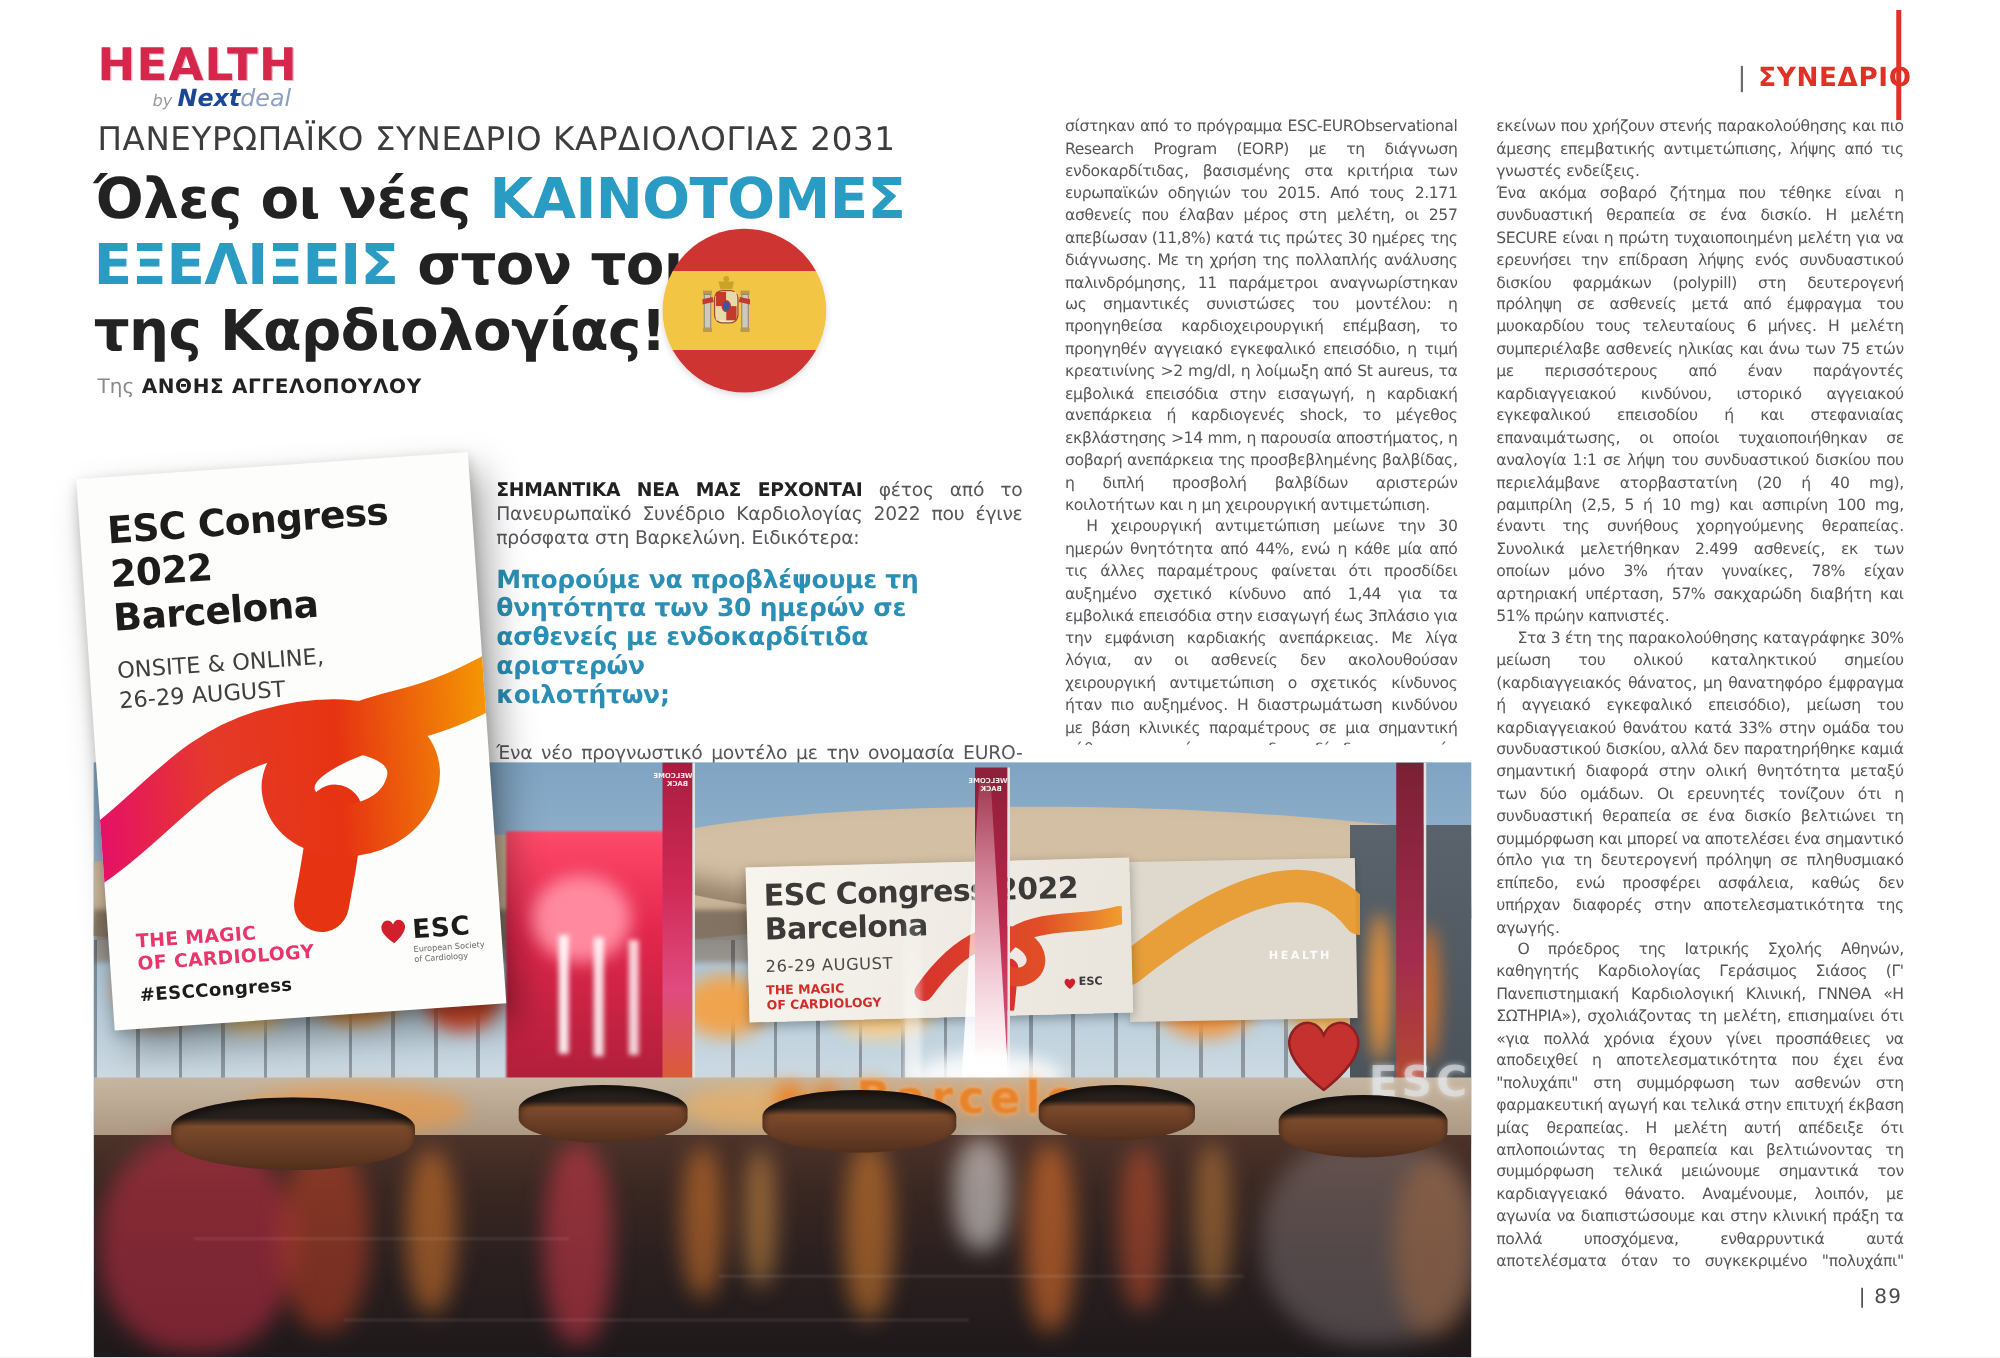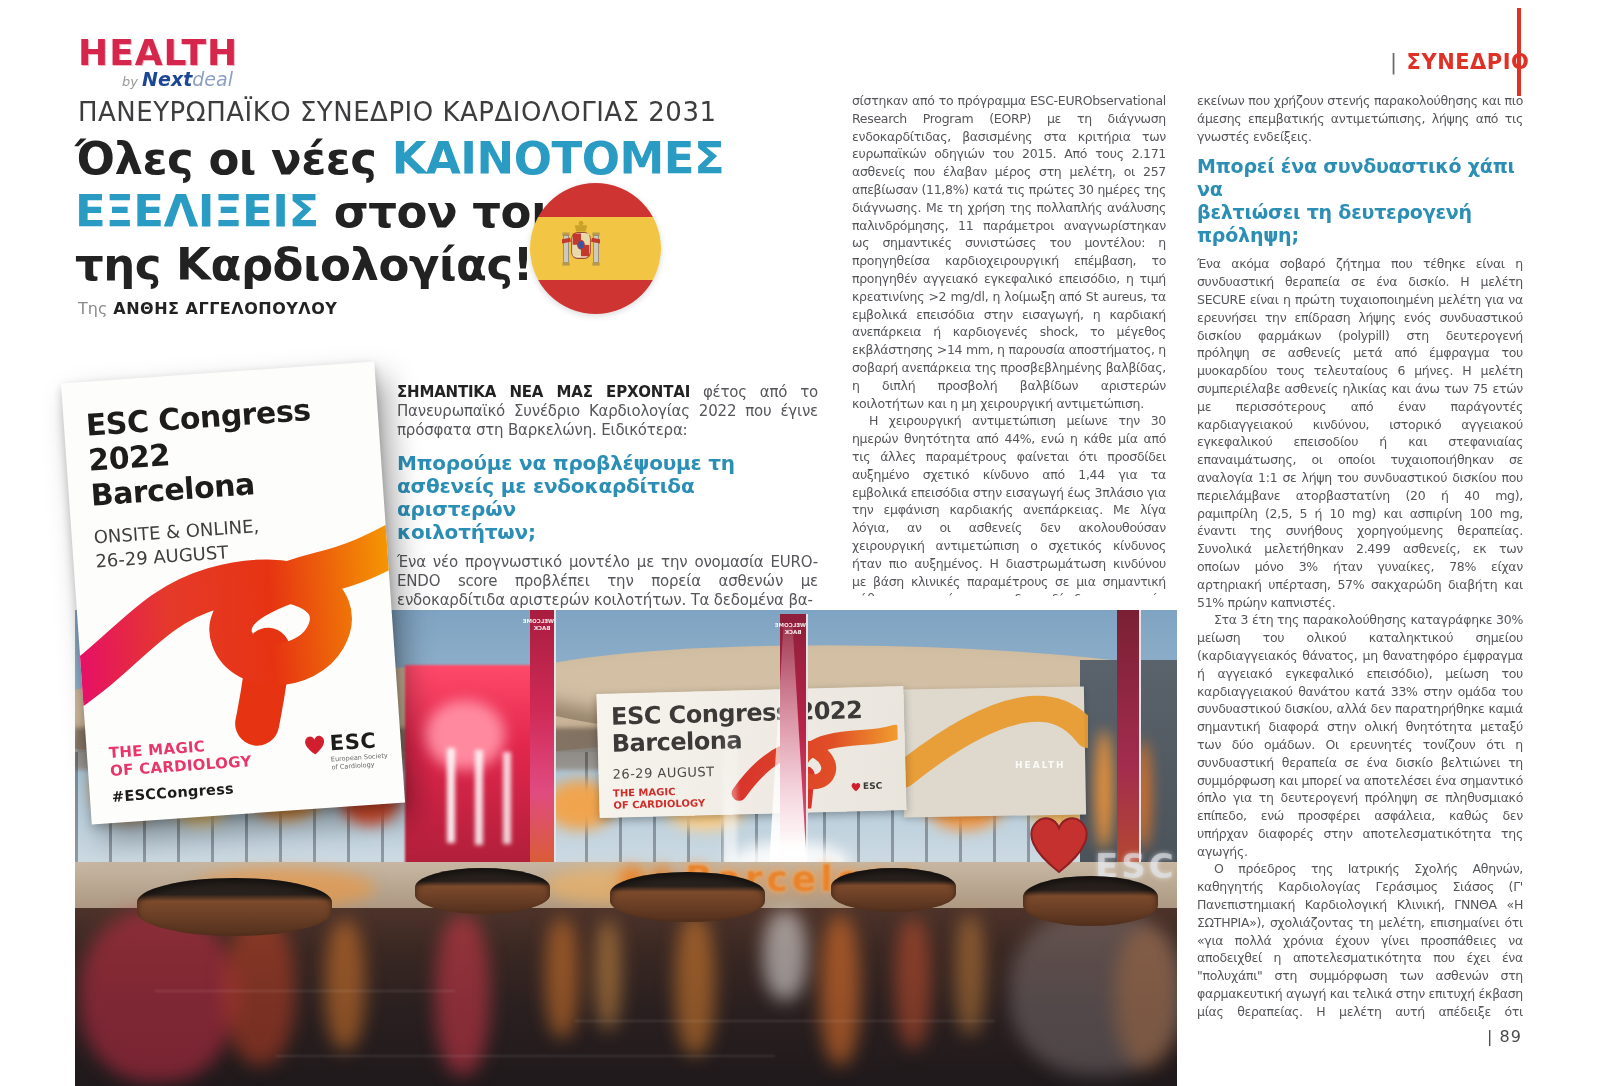--- a/index.html
+++ b/index.html
@@ -45,21 +45,21 @@
   .poster-logo .row { display:flex; align-items:center; gap:4px; }
   .poster-logo .esc { font-size:21px; font-weight:800; color:#1d1c1a; letter-spacing:0.5px; }
   .poster-logo .sub { font-size:6.5px; color:#6b6b6b; line-height:8px; margin-left:26px; }
   
   .col { position:absolute; color:#55565a; text-align:justify; }
   .col2 { left:397px; top:383px; width:421px; font-size:15px; line-height:19px; letter-spacing:-0.2px; }
   .col3 { left:852px; top:92px; width:314px; height:504px; font-size:12.5px; line-height:17.8px; letter-spacing:-0.3px; overflow:hidden; }
   .col4 { left:1197px; top:92px; width:326px; height:928px; font-size:12.5px; line-height:17.8px; letter-spacing:-0.3px; overflow:hidden; }
   .lead-bold { font-weight:800; color:#222; }
   .subhead { color:#2b8fb5; font-weight:800; text-align:left; letter-spacing:-0.2px; }
-  .subhead1 { margin-top:12px; margin-bottom:9px; font-size:20px; line-height:23px; }
+  .subhead1 { margin-top:12px; margin-bottom:26px; font-size:20px; line-height:23px; }
   .subhead2 { margin-top:10px; margin-bottom:8px; font-size:19px; line-height:23px; }
   .indent { text-indent:17px; }
   .page-number { position:absolute; left:1487px; top:1027px; font-size:16px; color:#4a4a4a; letter-spacing:1px; }
   
   .photo { position:absolute; left:75px; top:610px; width:1102px; height:476px; overflow:hidden; z-index:1; background:#7fa3c2; }
   .photo .abs { position:absolute; }
   .sky { left:0; top:0; width:1102px; height:310px; background:linear-gradient(180deg,#7fa3c2 0%,#9fbdd2 45%,#c8d7e0 80%,#d5dde1 100%); }
   .roof { border-radius:50%; }
   .underroof { filter:blur(2px); opacity:0.75; }
   .interior { background:linear-gradient(180deg,#7d7468,#9b9185);
@@ -272,37 +272,34 @@
       </div>
       <div class="sub">European Society</div>
       <div class="sub">of Cardiology</div>
     </div>
   </div>
 
   <div class="col col2">
     <p><span class="lead-bold">ΣΗΜΑΝΤΙΚΑ ΝΕΑ ΜΑΣ ΕΡΧΟΝΤΑΙ</span><span> φέτος από το Πανευρωπαϊκό Συνέδριο Καρδιολογίας 2022 που έγινε πρόσφατα στη Βαρκελώνη. Ειδικότερα:</span></p>
     <div class="subhead subhead1">
       <div>Μπορούμε να προβλέψουμε τη</div>
+      <div>θνητότητα των 30 ημερών σε</div>
       <div>ασθενείς με ενδοκαρδίτιδα αριστερών</div>
       <div>κοιλοτήτων;</div>
     </div>
     <p>Ένα νέο προγνωστικό μοντέλο με την ονομασία EURO-ENDO score προβλέπει την πορεία ασθενών με ενδοκαρδίτιδα αριστερών κοιλοτήτων. Τα δεδομένα βα-</p>
   </div>
 
   <div class="col col3">
     <p>σίστηκαν από το πρόγραμμα ESC-EURObservational Research Program (EORP) με τη διάγνωση ενδοκαρδίτιδας, βασισμένης στα κριτήρια των ευρωπαϊκών οδηγιών του 2015. Από τους 2.171 ασθενείς που έλαβαν μέρος στη μελέτη, οι 257 απεβίωσαν (11,8%) κατά τις πρώτες 30 ημέρες της διάγνωσης. Με τη χρήση της πολλαπλής ανάλυσης παλινδρόμησης, 11 παράμετροι αναγνωρίστηκαν ως σημαντικές συνιστώσες του μοντέλου: η προηγηθείσα καρδιοχειρουργική επέμβαση, το προηγηθέν αγγειακό εγκεφαλικό επεισόδιο, η τιμή κρεατινίνης &gt;2 mg/dl, η λοίμωξη από St aureus, τα εμβολικά επεισόδια στην εισαγωγή, η καρδιακή ανεπάρκεια ή καρδιογενές shock, το μέγεθος εκβλάστησης &gt;14 mm, η παρουσία αποστήματος, η σοβαρή ανεπάρκεια της προσβεβλημένης βαλβίδας, η διπλή προσβολή βαλβίδων αριστερών κοιλοτήτων και η μη χειρουργική αντιμετώπιση.</p>
     <p class="indent">Η χειρουργική αντιμετώπιση μείωνε την 30 ημερών θνητότητα από 44%, ενώ η κάθε μία από τις άλλες παραμέτρους φαίνεται ότι προσδίδει αυξημένο σχετικό κίνδυνο από 1,44 για τα εμβολικά επεισόδια στην εισαγωγή έως 3πλάσιο για την εμφάνιση καρδιακής ανεπάρκειας. Με λίγα λόγια, αν οι ασθενείς δεν ακολουθούσαν χειρουργική αντιμετώπιση ο σχετικός κίνδυνος ήταν πιο αυξημένος. Η διαστρωμάτωση κινδύνου με βάση κλινικές παραμέτρους σε μια σημαντική πάθηση που είναι η ενδοκαρδίτιδα αριστερών κοιλοτήτων μπορεί να βοηθήσει στην καλύτερη διάκριση των ασθενών</p>
   </div>
 
   <div class="col col4">
     <p>εκείνων που χρήζουν στενής παρακολούθησης και πιο άμεσης επεμβατικής αντιμετώπισης, λήψης από τις γνωστές ενδείξεις.</p>
-    <div class="subhead subhead2">
-      <div>Μπορεί ένα συνδυαστικό χάπι να</div>
-      <div>βελτιώσει τη δευτερογενή πρόληψη;</div>
-    </div>
     <p>Ένα ακόμα σοβαρό ζήτημα που τέθηκε είναι η συνδυαστική θεραπεία σε ένα δισκίο. Η μελέτη SECURE είναι η πρώτη τυχαιοποιημένη μελέτη για να ερευνήσει την επίδραση λήψης ενός συνδυαστικού δισκίου φαρμάκων (polypill) στη δευτερογενή πρόληψη σε ασθενείς μετά από έμφραγμα του μυοκαρδίου τους τελευταίους 6 μήνες. Η μελέτη συμπεριέλαβε ασθενείς ηλικίας και άνω των 75 ετών με περισσότερους από έναν παράγοντές καρδιαγγειακού κινδύνου, ιστορικό αγγειακού εγκεφαλικού επεισοδίου ή και στεφανιαίας επαναιμάτωσης, οι οποίοι τυχαιοποιήθηκαν σε αναλογία 1:1 σε λήψη του συνδυαστικού δισκίου που περιελάμβανε ατορβαστατίνη (20 ή 40 mg), ραμιπρίλη (2,5, 5 ή 10 mg) και ασπιρίνη 100 mg, έναντι της συνήθους χορηγούμενης θεραπείας. Συνολικά μελετήθηκαν 2.499 ασθενείς, εκ των οποίων μόνο 3% ήταν γυναίκες, 78% είχαν αρτηριακή υπέρταση, 57% σακχαρώδη διαβήτη και 51% πρώην καπνιστές.</p>
     <p class="indent">Στα 3 έτη της παρακολούθησης καταγράφηκε 30% μείωση του ολικού καταληκτικού σημείου (καρδιαγγειακός θάνατος, μη θανατηφόρο έμφραγμα ή αγγειακό εγκεφαλικό επεισόδιο), μείωση του καρδιαγγειακού θανάτου κατά 33% στην ομάδα του συνδυαστικού δισκίου, αλλά δεν παρατηρήθηκε καμιά σημαντική διαφορά στην ολική θνητότητα μεταξύ των δύο ομάδων. Οι ερευνητές τονίζουν ότι η συνδυαστική θεραπεία σε ένα δισκίο βελτιώνει τη συμμόρφωση και μπορεί να αποτελέσει ένα σημαντικό όπλο για τη δευτερογενή πρόληψη σε πληθυσμιακό επίπεδο, ενώ προσφέρει ασφάλεια, καθώς δεν υπήρχαν διαφορές στην αποτελεσματικότητα της αγωγής.</p>
     <p class="indent">Ο πρόεδρος της Ιατρικής Σχολής Αθηνών, καθηγητής Καρδιολογίας Γεράσιμος Σιάσος (Γ' Πανεπιστημιακή Καρδιολογική Κλινική, ΓΝΝΘΑ «Η ΣΩΤΗΡΙΑ»), σχολιάζοντας τη μελέτη, επισημαίνει ότι «για πολλά χρόνια έχουν γίνει προσπάθειες να αποδειχθεί η αποτελεσματικότητα που έχει ένα "πολυχάπι" στη συμμόρφωση των ασθενών στη φαρμακευτική αγωγή και τελικά στην επιτυχή έκβαση μίας θεραπείας. Η μελέτη αυτή απέδειξε ότι απλοποιώντας τη θεραπεία και βελτιώνοντας τη συμμόρφωση τελικά μειώνουμε σημαντικά τον καρδιαγγειακό θάνατο. Αναμένουμε, λοιπόν, με αγωνία να διαπιστώσουμε και στην κλινική πράξη τα πολλά υποσχόμενα, ενθαρρυντικά αυτά αποτελέσματα όταν το συγκεκριμένο "πολυχάπι" λάβει έγκριση για τη χορήγησή του».</p>
   </div>
 
   <div class="page-number">| 89</div>
 
 </div>
 
 </body></html>

